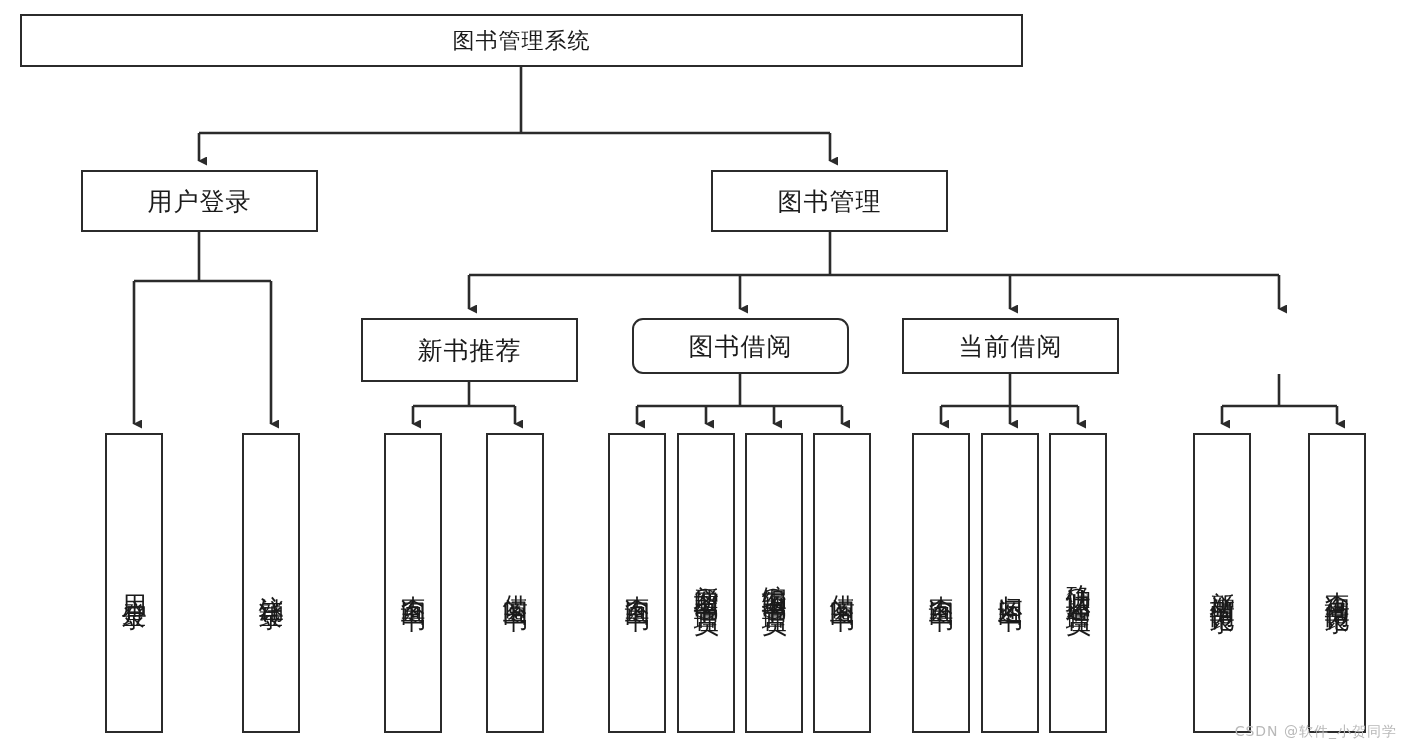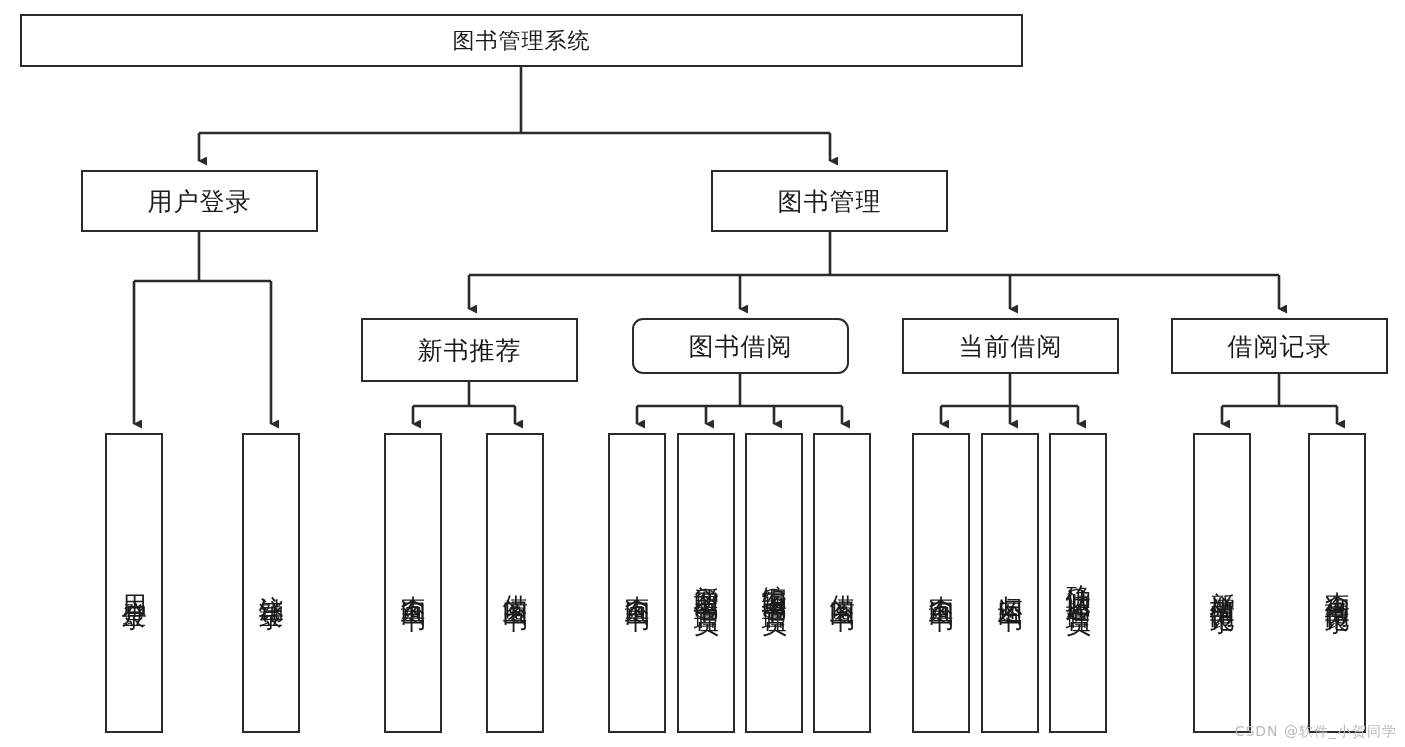--- a/index.html
+++ b/index.html
@@ -122,23 +122,20 @@
 
   <div class="node hbox" style="left:361px;top:318px;width:217px;height:64px;">
     <span>新书推荐</span>
   </div>
   <div class="node hbox" style="left:632px;top:318px;width:217px;height:56px;border-radius:11px;">
     <span>图书借阅</span>
   </div>
   <div class="node hbox" style="left:902px;top:318px;width:217px;height:56px;">
     <span>当前借阅</span>
   </div>
-  <div class="node hbox" style="left:1171px;top:318px;width:217px;height:56px;">
-    <span>借阅记录</span>
-  </div>
 
   <div class="node leaf" style="left:105px;top:433px;width:58px;height:300px;">
     <span class="leaf-text">用户登录</span>
   </div>
   <div class="node leaf" style="left:242px;top:433px;width:58px;height:300px;">
     <span class="leaf-text">注销登录</span>
   </div>
 
   <div class="node leaf" style="left:384px;top:433px;width:58px;height:300px;">
     <span class="leaf-text">查询图书</span>

